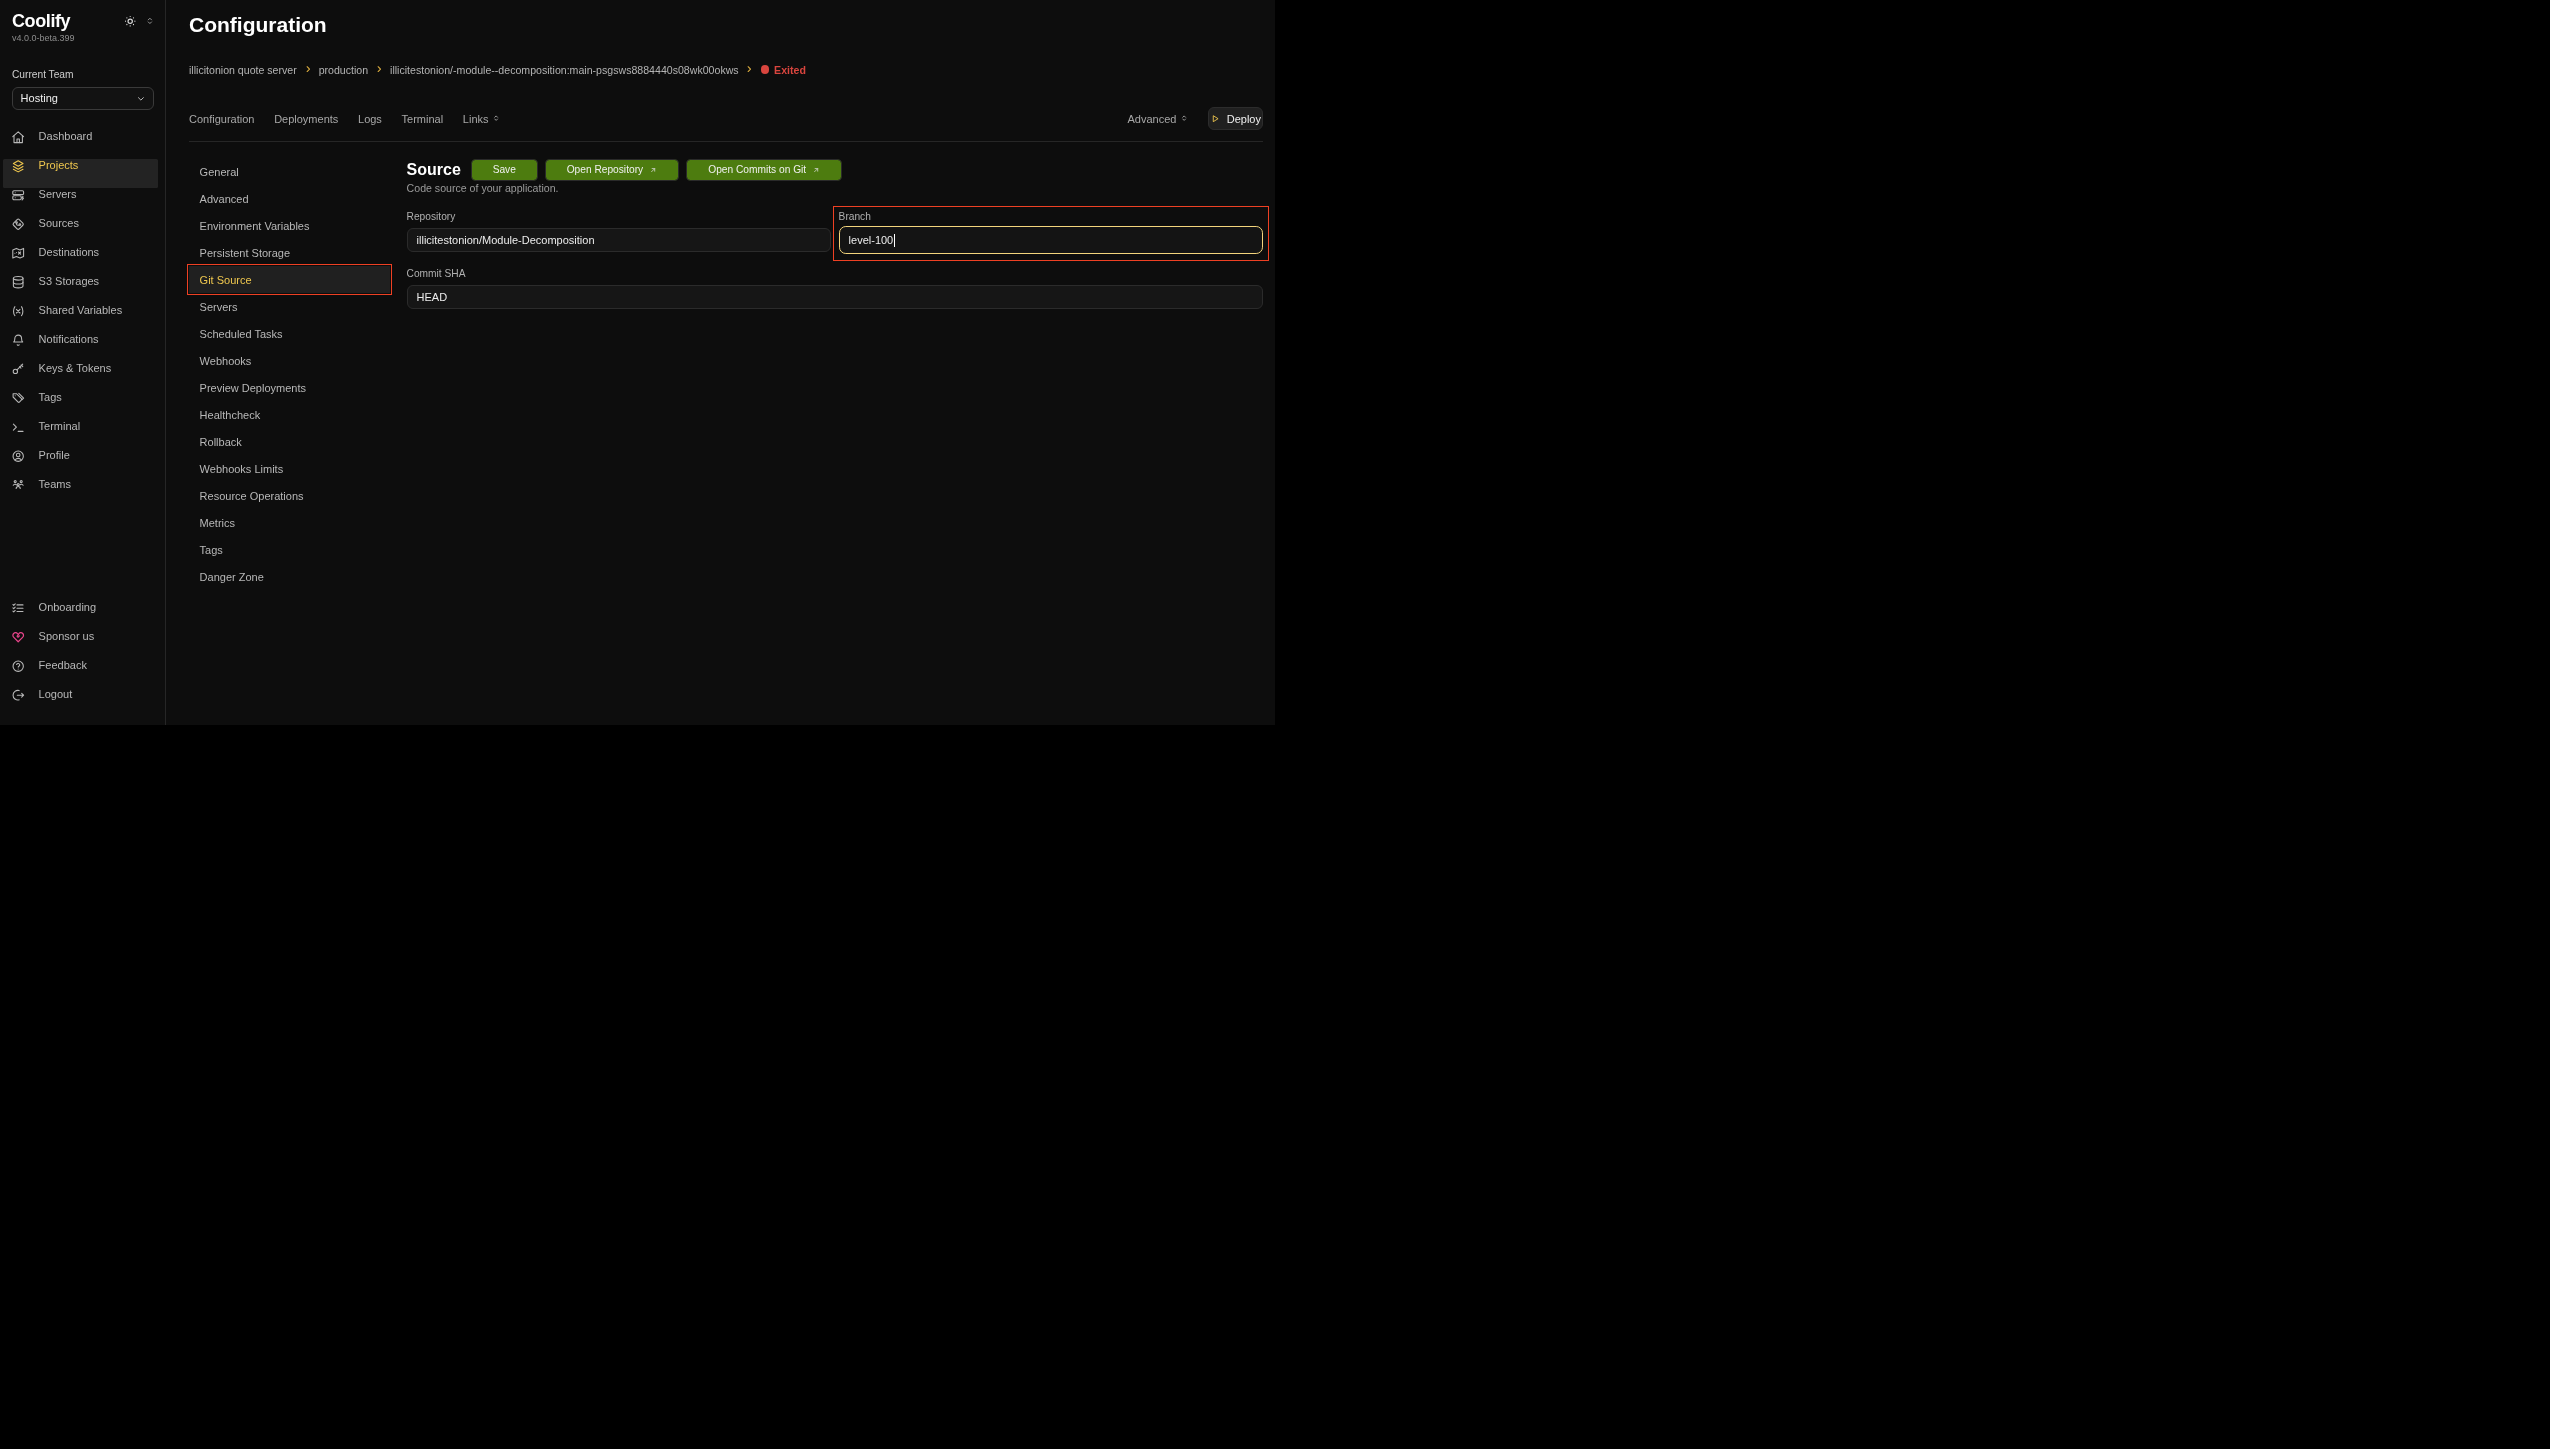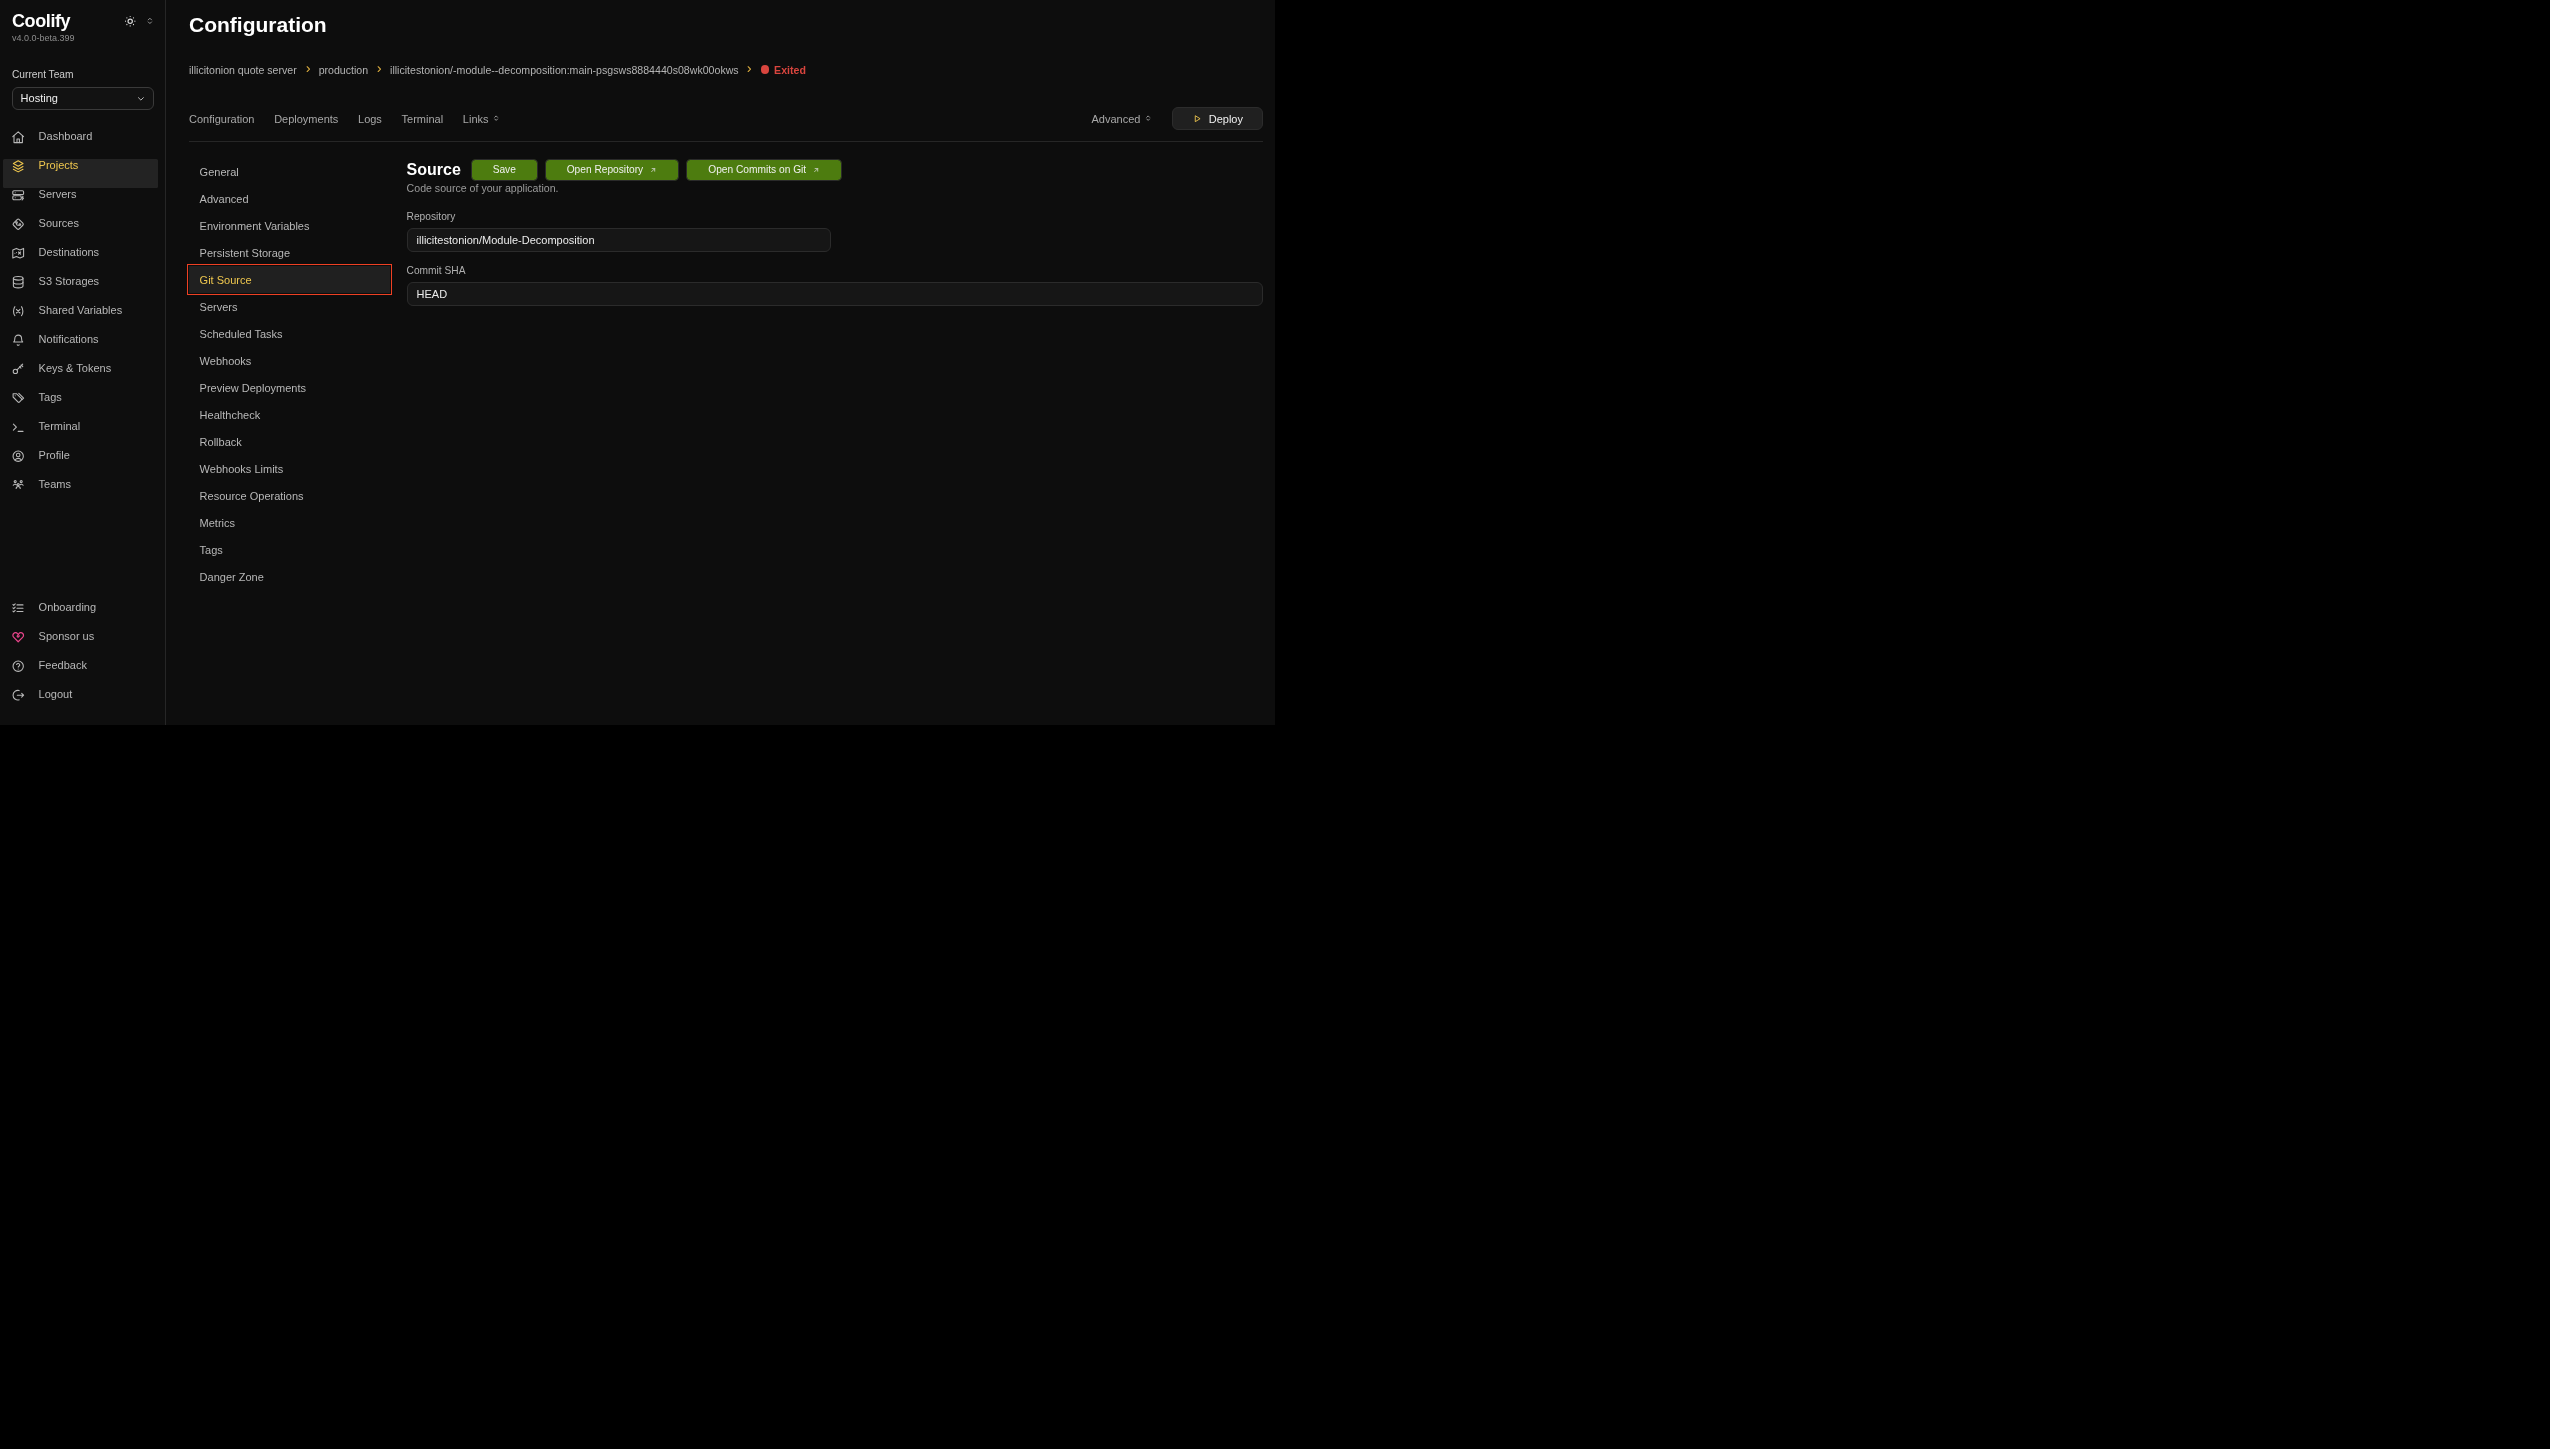--- a/index.html
+++ b/index.html
@@ -50,21 +50,21 @@
   .status{display:flex;align-items:center;gap:5.3px;}
   .status-dot{width:8.3px;height:8.3px;border-radius:50%;background:#d9453e;}
   .status-text{color:#d9453e;font-weight:700;font-size:10.6px;}
 
   .tabs-row{margin-top:30px;display:flex;align-items:center;height:23px;}
   .tab{color:#a8a8a8;font-size:11px;margin-right:19.7px;cursor:pointer;display:flex;align-items:center;gap:3.8px;}
   .tabs-right{margin-left:auto;display:flex;align-items:center;}
   .advanced{color:#a8a8a8;font-size:11px;display:flex;align-items:center;gap:3.8px;margin-right:19.7px;cursor:pointer;}
   .deploy-btn{
     background:#202020;border:0.8px solid #2c2c2c;border-radius:6px;height:23px;
-    display:flex;align-items:center;gap:6.8px;padding:0 19px;cursor:pointer;
+    display:flex;align-items:center;gap:6.8px;padding:0 1px;cursor:pointer;
     color:#f0f0f0;font-size:11px;
   }
   .deploy-btn .play{color:#efc74e;}
   .divider{margin-top:10.6px;border-bottom:1.5px solid #262626;}
 
   .content{display:flex;margin-top:16.6px;flex:1;min-height:0;}
   .subnav{width:201px;min-width:201px;display:flex;flex-direction:column;}
   .subnav-item{
     height:27px;box-sizing:border-box;display:flex;align-items:center;
     padding:0 10.6px;font-size:11px;color:#b8b8b8;cursor:pointer;position:relative;
@@ -423,20 +423,28 @@
           </button>
         </div>
         <div class="form-desc">Code source of your application.</div>
 
         <div class="form-grid">
           <div class="field">
             <label>Repository</label>
             <input type="text" readonly="" value="illicitestonion/Module-Decomposition" style="">
           </div>
 
+          <div class="field">
+            <label>Branch</label>
+            <div class="input-focus">
+              <span>level-100</span>
+              <span class="caret"></span>
+            </div>
+            <span class="annotation ann-branch"></span>
+          </div>
 
           <div class="field field-commit">
             <label>Commit SHA</label>
             <input type="text" readonly="" value="HEAD" style="">
           </div>
         </div>
       </section>
     </div>
   </div>
 </div>

